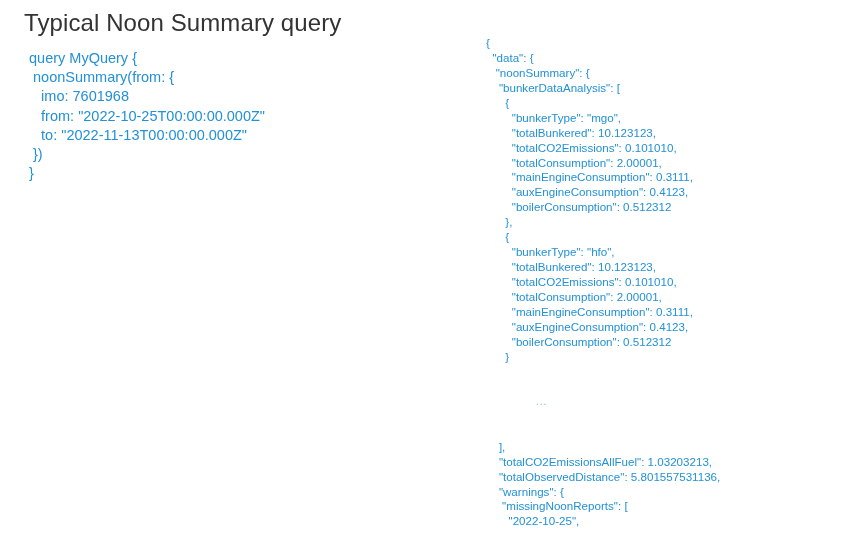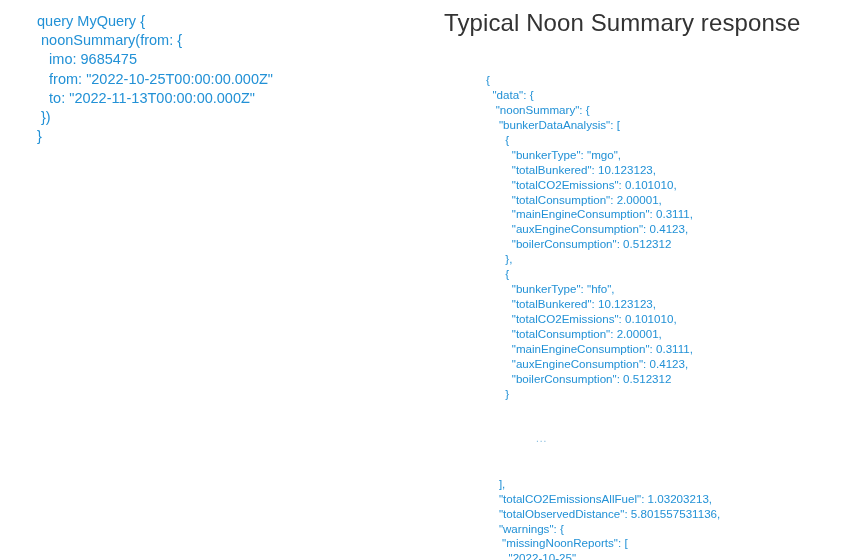--- a/index.html
+++ b/index.html
@@ -38,43 +38,43 @@
     font-family: "Liberation Sans", sans-serif;
     color: #2291d6;
     white-space: pre;
   }
   .code-line {
     white-space: pre;
     display: block;
   }
 
   .code-query {
-    margin: 12px 0 0 37px;
+    margin: 12px 0 0 29px;
     font-size: 14.5px;
     line-height: 19.2px;
   }
   .code-resp {
     margin: 6px 0 0 56px;
     font-size: 11.6px;
     line-height: 14.95px;
   }
 
   .ellipsis-line {
     color: #7fb9dd;
     font-size: 10px;
     letter-spacing: 1px;
   }
 </style>
 </head>
 <body>
 
 <div class="panel panel-query">
-  <div class="code-block code-query"><span class="code-line">query MyQuery {</span><span class="code-line"> noonSummary(from: {</span><span class="code-line">   imo: 9685475</span><span class="code-line">   from: "2022-10-25T00:00:00.000Z"</span><span class="code-line">   to: "2022-11-13T00:00:00.000Z"</span><span class="code-line"> })</span><span class="code-line">}</span></div>
+  <div class="panel-title">Typical Noon Summary query</div>
+  <div class="code-block code-query"><span class="code-line">query MyQuery {</span><span class="code-line"> noonSummary(from: {</span><span class="code-line">   imo: 7601968</span><span class="code-line">   from: "2022-10-25T00:00:00.000Z"</span><span class="code-line">   to: "2022-11-13T00:00:00.000Z"</span><span class="code-line"> })</span><span class="code-line">}</span></div>
 </div>
 
 <div class="panel panel-resp">
-  <div class="panel-title">Typical Noon Summary response</div>
   <div class="code-block code-resp">
     <span><span class="code-line">{</span><span class="code-line">  "data": {</span><span class="code-line">   "noonSummary": {</span><span class="code-line">    "bunkerDataAnalysis": [</span><span class="code-line">      {</span><span class="code-line">        "bunkerType": "mgo",</span><span class="code-line">        "totalBunkered": 10.123123,</span><span class="code-line">        "totalCO2Emissions": 0.101010,</span><span class="code-line">        "totalConsumption": 2.00001,</span><span class="code-line">        "mainEngineConsumption": 0.3111,</span><span class="code-line">        "auxEngineConsumption": 0.4123,</span><span class="code-line">        "boilerConsumption": 0.512312</span><span class="code-line">      },</span><span class="code-line">      {</span><span class="code-line">        "bunkerType": "hfo",</span><span class="code-line">        "totalBunkered": 10.123123,</span><span class="code-line">        "totalCO2Emissions": 0.101010,</span><span class="code-line">        "totalConsumption": 2.00001,</span><span class="code-line">        "mainEngineConsumption": 0.3111,</span><span class="code-line">        "auxEngineConsumption": 0.4123,</span><span class="code-line">        "boilerConsumption": 0.512312</span><span class="code-line">      }</span></span>
     <span class="code-line ellipsis-line" style="padding-left:50px;">...</span>
     <span><span class="code-line">    ],</span><span class="code-line">    "totalCO2EmissionsAllFuel": 1.03203213,</span><span class="code-line">    "totalObservedDistance": 5.801557531136,</span><span class="code-line">    "warnings": {</span><span class="code-line">     "missingNoonReports": [</span><span class="code-line">       "2022-10-25",</span></span>
   </div>
 </div>
 
 </body></html>

